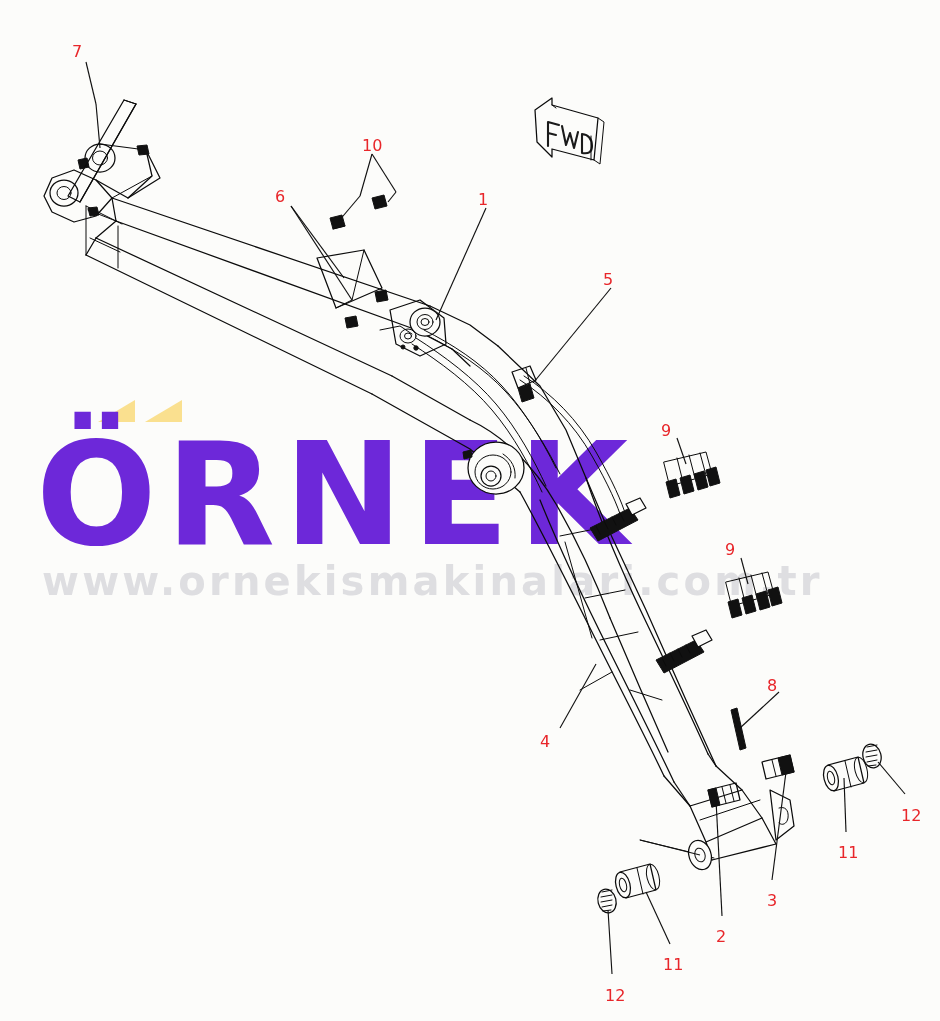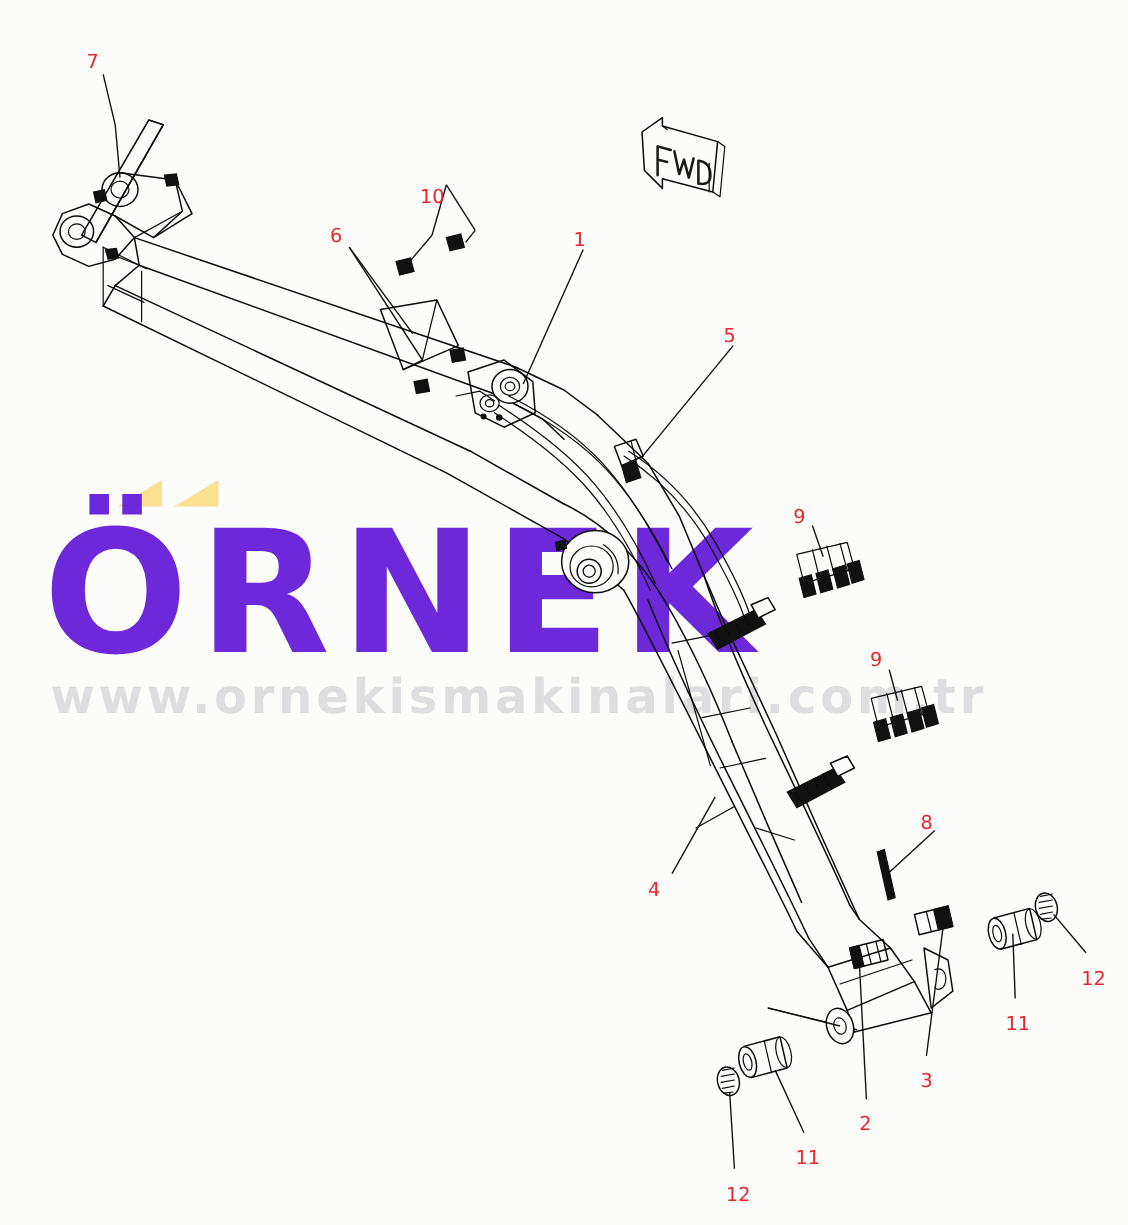--- a/index.html
+++ b/index.html
@@ -339,21 +339,21 @@
         <path class="leader" d="M670,944 L646,892"></path>
         <path class="leader" d="M612,974 L608,910"></path>
         <path class="leader" d="M640,840 L700,855"></path>
       </g>
 
     </svg>
   </div>
 
   <div id="callout-layer">
     <div class="callout" style="left:72px;  top:44px;">7</div>
-    <div class="callout" style="left:350px; top:138px;margin-top:18px;">10</div>
+    <div class="callout" style="left:362px; top:138px;">10</div>
     <div class="callout" style="left:275px; top:189px;">6</div>
     <div class="callout" style="left:478px; top:192px;">1</div>
     <div class="callout" style="left:603px; top:272px;">5</div>
     <div class="callout" style="left:661px; top:423px;">9</div>
     <div class="callout" style="left:725px; top:542px;">9</div>
     <div class="callout" style="left:767px; top:678px;">8</div>
     <div class="callout" style="left:540px; top:734px;">4</div>
     <div class="callout" style="left:901px; top:808px;">12</div>
     <div class="callout" style="left:838px; top:845px;">11</div>
     <div class="callout" style="left:767px; top:893px;">3</div>

